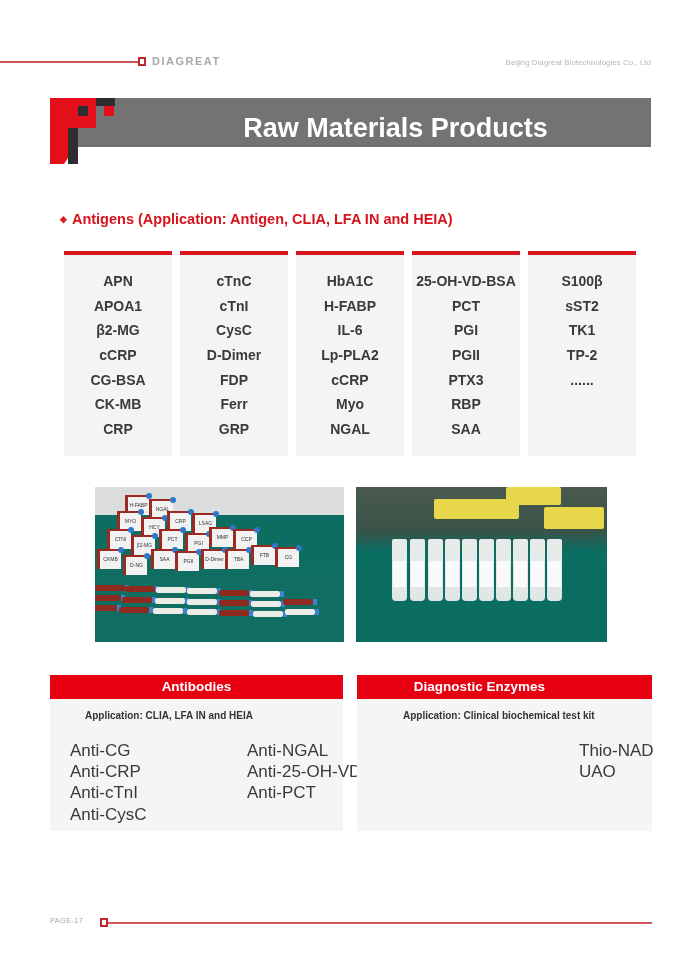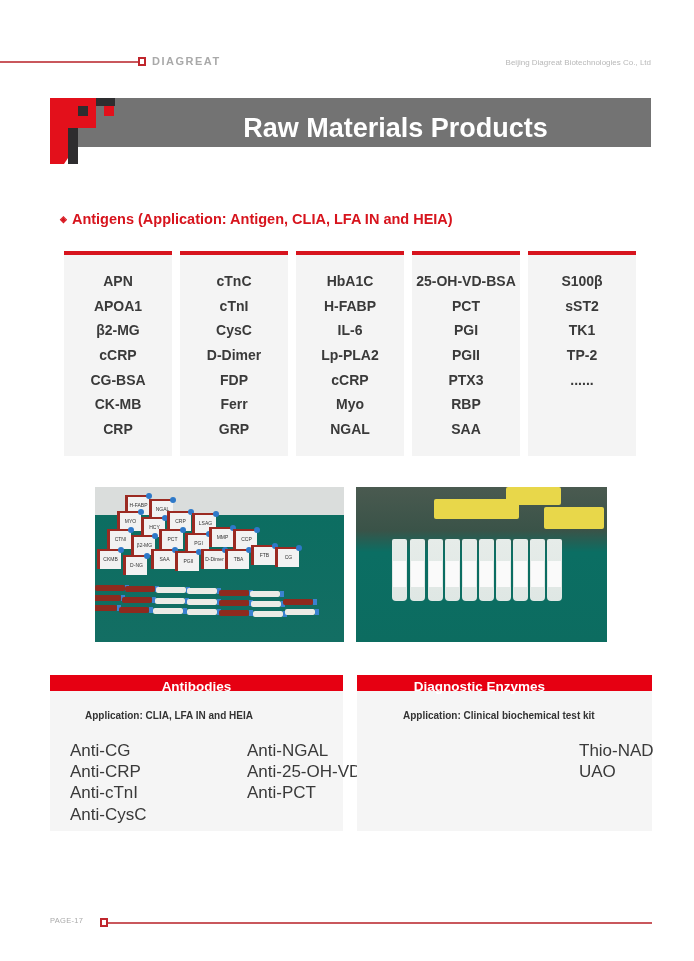--- a/index.html
+++ b/index.html
@@ -36,21 +36,21 @@
   .tube.white { background: #ecebe6; }
   .tube::after { content: ""; position: absolute; right: -4px; top: 0; width: 4px; height: 6px; background: #3b82d0; }
   .tray { position: absolute; background: #e8d74a; border-radius: 2px; }
   .vial { position: absolute; top: 52px; width: 15px; height: 62px; background: linear-gradient(#e6ece9, #dfe7e4); border-radius: 2px 2px 4px 4px; }
   .vial::before { content: ""; position: absolute; left: 1px; right: 1px; top: 22px; height: 26px; background: #fafafa; }
 
   
   .box { position: absolute; top: 675px; height: 156px; background: #f5f5f5; }
   .box-ab { left: 50px; width: 293px; }
   .box-en { left: 357px; width: 295px; }
-  .box-head { height: 16px; line-height: 24px; background: #e60012; color: #fff; font-size: 13.5px; font-weight: bold; text-align: center; }
+  .box-head { height: 24px; line-height: 24px; background: #e60012; color: #fff; font-size: 13.5px; font-weight: bold; text-align: center; }
   .box-en .box-head { padding-right: 50px; }
   .box-app { position: absolute; top: 35px; font-size: 10px; font-weight: bold; color: #333; }
   .box-ab .box-app { left: 35px; }
   .box-en .box-app { left: 46px; }
   .grid-col { position: absolute; top: 65px; list-style: none; }
   .grid-col li { font-size: 17px; color: #3a3a3a; height: 21.2px; line-height: 21.2px; white-space: nowrap; }
 
   
   .page-label { position: absolute; left: 50px; top: 916px; font-size: 7.5px; color: #aaaaaa; font-weight: normal; letter-spacing: 0.3px; }
   .bottom-square { position: absolute; left: 100px; top: 918px; width: 8px; height: 9px; border: 2px solid #c0262d; background: #fff; }

